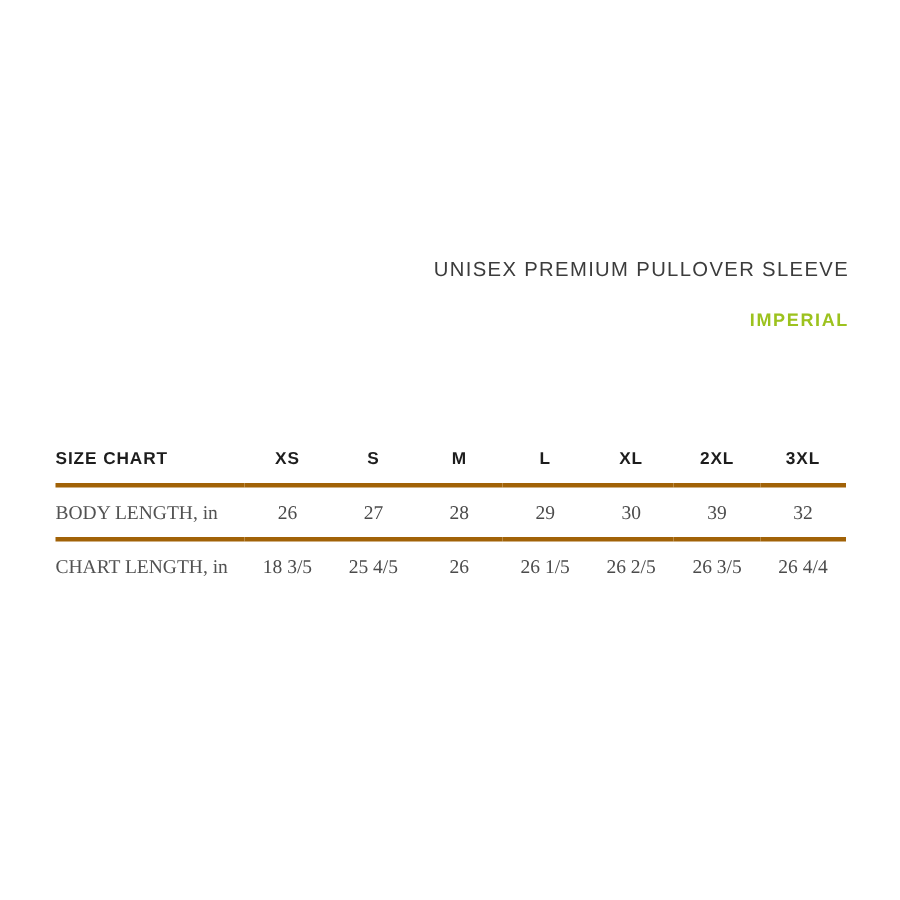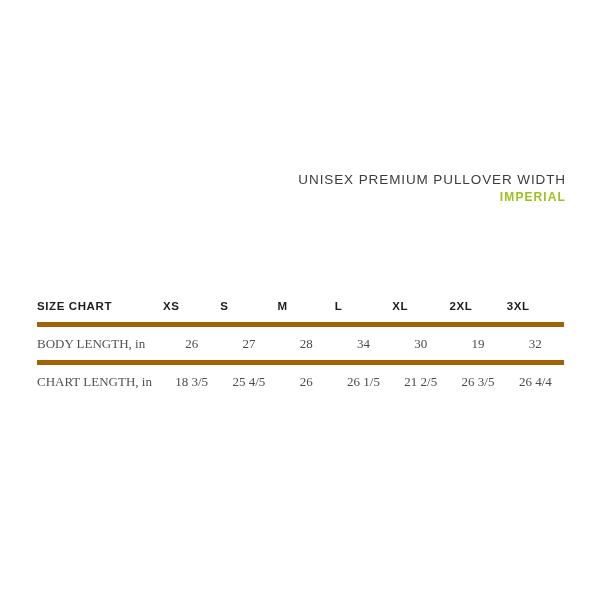--- a/index.html
+++ b/index.html
@@ -24,49 +24,49 @@
   }
   .product-title {
     font-size: 13.5px;
     line-height: 15px;
     font-weight: 400;
     color: #3c3c3c;
     letter-spacing: 0.9px;
   }
   .units-toggle {
     display: inline-block;
-    margin-top: 4px;
+    margin-top: 20px;
     font-size: 12px;
     line-height: 13px;
     font-weight: 700;
     color: #9cc21e;
     letter-spacing: 1.1px;
     cursor: pointer;
   }
   table.size-table {
     position: absolute;
     left: 37px;
     top: 289px;
     width: 527px;
     border-collapse: collapse;
     table-layout: fixed;
   }
   .size-table col.label-col { width: 126px; }
   .size-table th, .size-table td {
     height: 33px;
     padding: 0;
     vertical-align: middle;
-    border-bottom: 5px solid #a16207;
+    border-bottom: 3px solid #a16207;
   }
   .size-table thead th {
     font-size: 11.5px;
     font-weight: 700;
     color: #1d1d1d;
     letter-spacing: 0.6px;
-    text-align: left;
+    text-align: center;
   }
   .size-table thead th.label-cell {
     text-align: left;
   }
   .size-table tbody td {
     font-size: 13px;
     color: #4b4b4b;
     text-align: center;
     font-family: Liberation Serif, serif;
   }
@@ -77,21 +77,21 @@
   .size-table tbody tr:last-child td {
     border-bottom: none;
   }
 </style>
 </head>
 <body>
 
 <div class="canvas">
 
   <div class="header-block">
-    <div class="product-title">UNISEX PREMIUM PULLOVER WIDTH</div>
+    <div class="product-title">UNISEX PREMIUM PULLOVER SLEEVE</div>
     <div class="units-toggle">IMPERIAL</div>
   </div>
 
   <table class="size-table">
     <colgroup>
       <col class="label-col">
       <col>
         <col>
         <col>
         <col>
@@ -110,31 +110,31 @@
         <th>2XL</th>
         <th>3XL</th>
       </tr>
     </thead>
     <tbody>
       <tr>
         <td class="label-cell">BODY LENGTH, in</td>
         <td>26</td>
         <td>27</td>
         <td>28</td>
-        <td>34</td>
+        <td>29</td>
         <td>30</td>
-        <td>19</td>
+        <td>39</td>
         <td>32</td>
       </tr>
       <tr>
         <td class="label-cell">CHART LENGTH, in</td>
         <td>18 3/5</td>
         <td>25 4/5</td>
         <td>26</td>
         <td>26 1/5</td>
-        <td>21 2/5</td>
+        <td>26 2/5</td>
         <td>26 3/5</td>
         <td>26 4/4</td>
       </tr>
     </tbody>
   </table>
 
 </div>
 
 </body></html>

